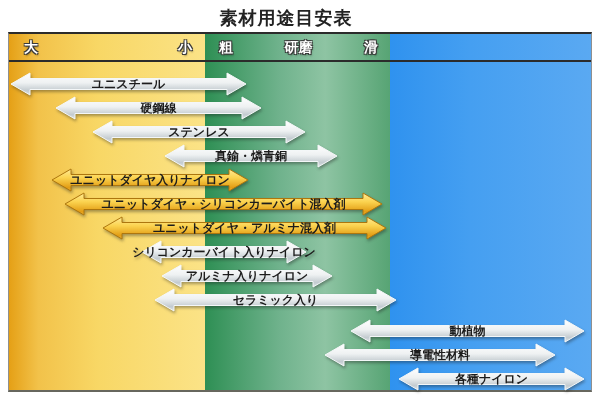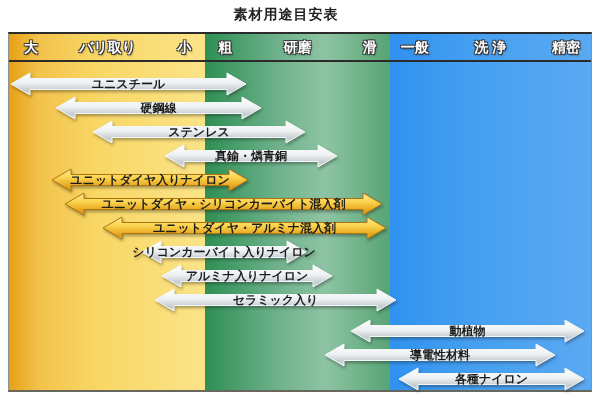--- a/index.html
+++ b/index.html
@@ -2,21 +2,21 @@
 <html><head>
 <meta charset="utf-8">
 <style>
   html,body{margin:0;padding:0;}
   body{
     width:600px;height:402px;background:#ffffff;position:relative;
     font-family:"Liberation Sans","DejaVu Sans",sans-serif;overflow:hidden;
   }
   .title{
     position:absolute;left:0;top:6px;width:572px;text-align:center;
-    font-size:14px;font-weight:bold;color:#222;letter-spacing:1px;
+    font-size:18px;font-weight:bold;color:#222;letter-spacing:1px;
   }
   .chart{
     position:absolute;left:8px;top:32px;width:584px;height:360px;
     box-sizing:border-box;
     border-top:2px solid #2b2b2b;border-bottom:2px solid #67675e;
     border-left:1px solid #8f8f8f;border-right:1px solid #8f8f8f;
   }
   .cols{position:absolute;left:0;top:0;right:0;bottom:0;display:flex;}
   .col{height:100%;}
   .col-yellow{width:197px;background:linear-gradient(to right,#e5a016 0%,#f2c24a 15%,#f8d765 45%,#fbe387 100%);}
@@ -70,32 +70,26 @@
 <div class="chart">
   <div class="cols">
     <div class="col col-yellow"></div>
     <div class="col col-green"></div>
     <div class="col col-blue"></div>
   </div>
 
   <div class="header">
     <div class="hcol hcol-1">
       <span class="hlabel">大</span>
-      <span class="hlabel">バリ取り</span>
       <span class="hlabel">小</span>
     </div>
     <div class="hcol hcol-2">
       <span class="hlabel">粗</span>
       <span class="hlabel">研磨</span>
       <span class="hlabel">滑</span>
-    </div>
-    <div class="hcol hcol-3">
-      <span class="hlabel">一般</span>
-      <span class="hlabel spread">洗浄</span>
-      <span class="hlabel">精密</span>
     </div>
   </div>
   <div class="header-sep"></div>
 
   <div id="arrows">
       <svg class="arrow silver" width="237" height="26" viewBox="0 0 237 26" style="left: 1px; top: 37px;">
         <polygon points="1,13 20,2 20,7.5 217,7.5 217,2 236,13 217,24 217,18.5 20,18.5 20,24"></polygon>
         <text x="118.5" y="17" text-anchor="middle">ユニスチール</text>
       </svg>
       <svg class="arrow silver" width="207" height="26" viewBox="0 0 207 26" style="left: 46px; top: 61px;">

